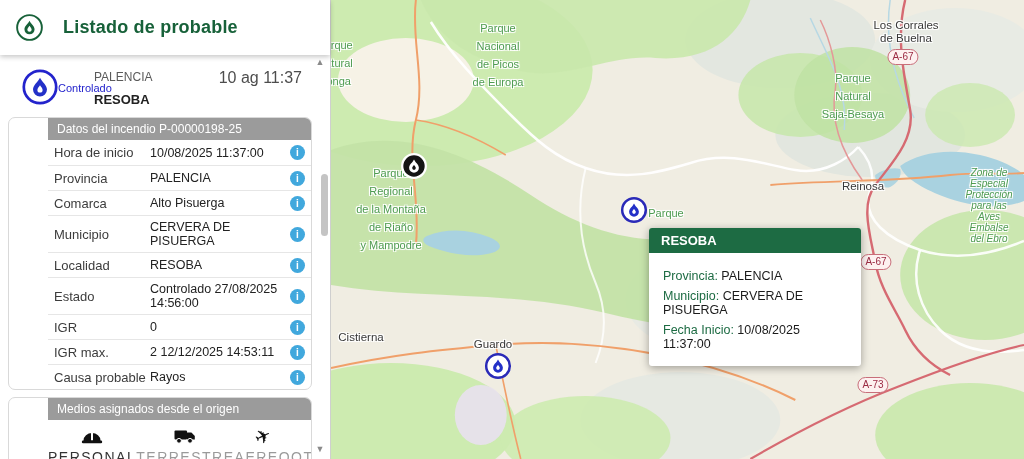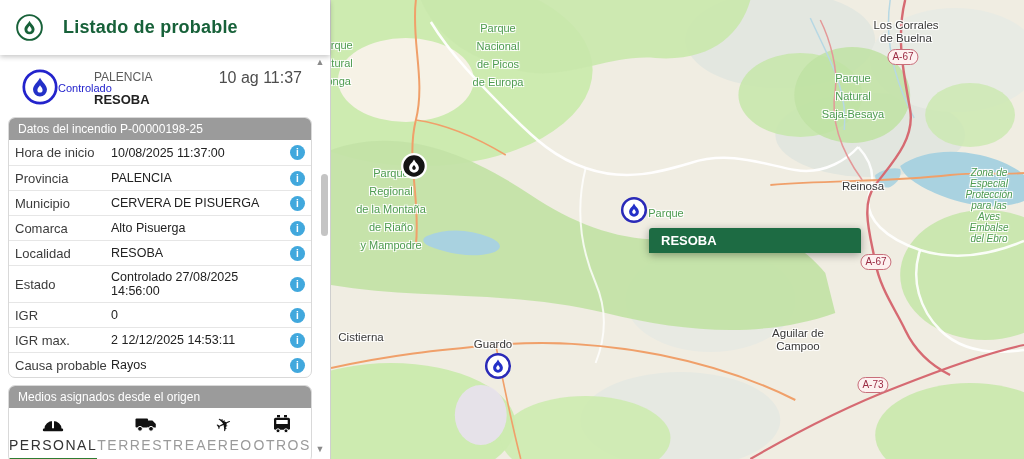--- a/index.html
+++ b/index.html
@@ -19,21 +19,21 @@
   .sb-content{position:relative;z-index:1;}
 
   .incident-card{position:relative;display:flex;gap:14px;padding:11px 14px 6px 22px;cursor:pointer;}
   .card-icon-wrap{display:flex;flex-direction:row;align-items:center;width:58px;flex:none;}
   .card-status{font-size:11px;color:var(--controlado-blue);margin-top:2px;}
   .card-main{padding-top:4px;}
   .card-province{font-size:12px;color:#5a5a5a;margin-bottom:8px;}
   .card-name{font-size:13px;font-weight:bold;color:#222;}
   .card-date{position:absolute;right:28px;top:14px;font-size:16px;color:#4d4d4d;}
 
-  .panel{margin:4px 18px 7px 8px;border:1px solid #d9d9d9;border-radius:7px;background:#fff;overflow:hidden;}
+  .panel{margin:4px 18px 7px 8px;border:1px solid #d9d9d9;border-radius:7px;background:#fff;overflow:hidden;padding-left:39px;}
   .panel-header{background:var(--header-gray);color:#fff;font-size:12px;padding:4px 9px;}
   .p-row{display:grid;grid-template-columns:96px 1fr 22px;align-items:center;padding:4px 6px 4px 6px;border-top:1px solid #e6e6e6;min-height:25px;}
   .p-row:first-child{border-top:none;}
   .p-row .lbl{font-size:13px;color:#3c3c3c;}
   .p-row .val{font-size:12.5px;color:#222;}
   .info-icon{width:15px;height:15px;border-radius:50%;background:var(--info-blue);color:#fff;font-size:10px;font-weight:bold;display:flex;align-items:center;justify-content:center;cursor:pointer;justify-self:end;}
   .info-icon::before{content:"i";}
 
   .tabs{display:flex;border-bottom:1px solid #eee;}
   .tab{flex:1;display:flex;flex-direction:column;align-items:center;gap:3px;padding:6px 0 5px;border-bottom:3px solid transparent;cursor:pointer;}
@@ -116,27 +116,27 @@
               <span class="lbl">Hora de inicio</span>
               <span class="val">10/08/2025 11:37:00</span>
               <span class="info-icon"></span>
             </div>
             <div class="p-row">
               <span class="lbl">Provincia</span>
               <span class="val">PALENCIA</span>
               <span class="info-icon"></span>
             </div>
             <div class="p-row">
+              <span class="lbl">Comarca</span>
+              <span class="val">Alto Pisuerga</span>
+              <span class="info-icon"></span>
+            </div>
+            <div class="p-row">
               <span class="lbl">Municipio</span>
               <span class="val">CERVERA DE PISUERGA</span>
-              <span class="info-icon"></span>
-            </div>
-            <div class="p-row">
-              <span class="lbl">Comarca</span>
-              <span class="val">Alto Pisuerga</span>
               <span class="info-icon"></span>
             </div>
             <div class="p-row">
               <span class="lbl">Localidad</span>
               <span class="val">RESOBA</span>
               <span class="info-icon"></span>
             </div>
             <div class="p-row">
               <span class="lbl">Estado</span>
               <span class="val">Controlado 27/08/2025 14:56:00</span>
@@ -305,15 +305,20 @@
             <circle cx="12" cy="12" r="10.5" fill="#fff" stroke="#2a2ab8" stroke-width="2.2"></circle>
             <g transform="translate(12 12.4) scale(0.58) translate(-12 -12.2)">
               <path d="M12 1.5C9.8 6.2 4.5 9.3 4.5 14.2a7.5 7.5 0 0 0 15 0C19.5 9.3 14.2 6.2 12 1.5Z" fill="#2330c8"></path>
               <path d="M12 9.6c-1.1 2-2.8 3.1-2.8 5.1a2.8 2.8 0 0 0 5.6 0c0-2-1.7-3.1-2.8-5.1Z" fill="#fff"></path>
             </g>
           </svg></div>
       </div>
 
     <div class="popup">
       <div class="popup-header">RESOBA</div>
+      <div class="popup-body" id="popup-rows">
+          <div class="popup-row"><span class="pl">Provincia: </span><span class="pv">PALENCIA</span></div>
+          <div class="popup-row"><span class="pl">Municipio: </span><span class="pv">CERVERA DE PISUERGA</span></div>
+          <div class="popup-row"><span class="pl">Fecha Inicio: </span><span class="pv">10/08/2025 11:37:00</span></div>
+        </div>
     </div>
   </div>
 </div>
 
 </body></html>

